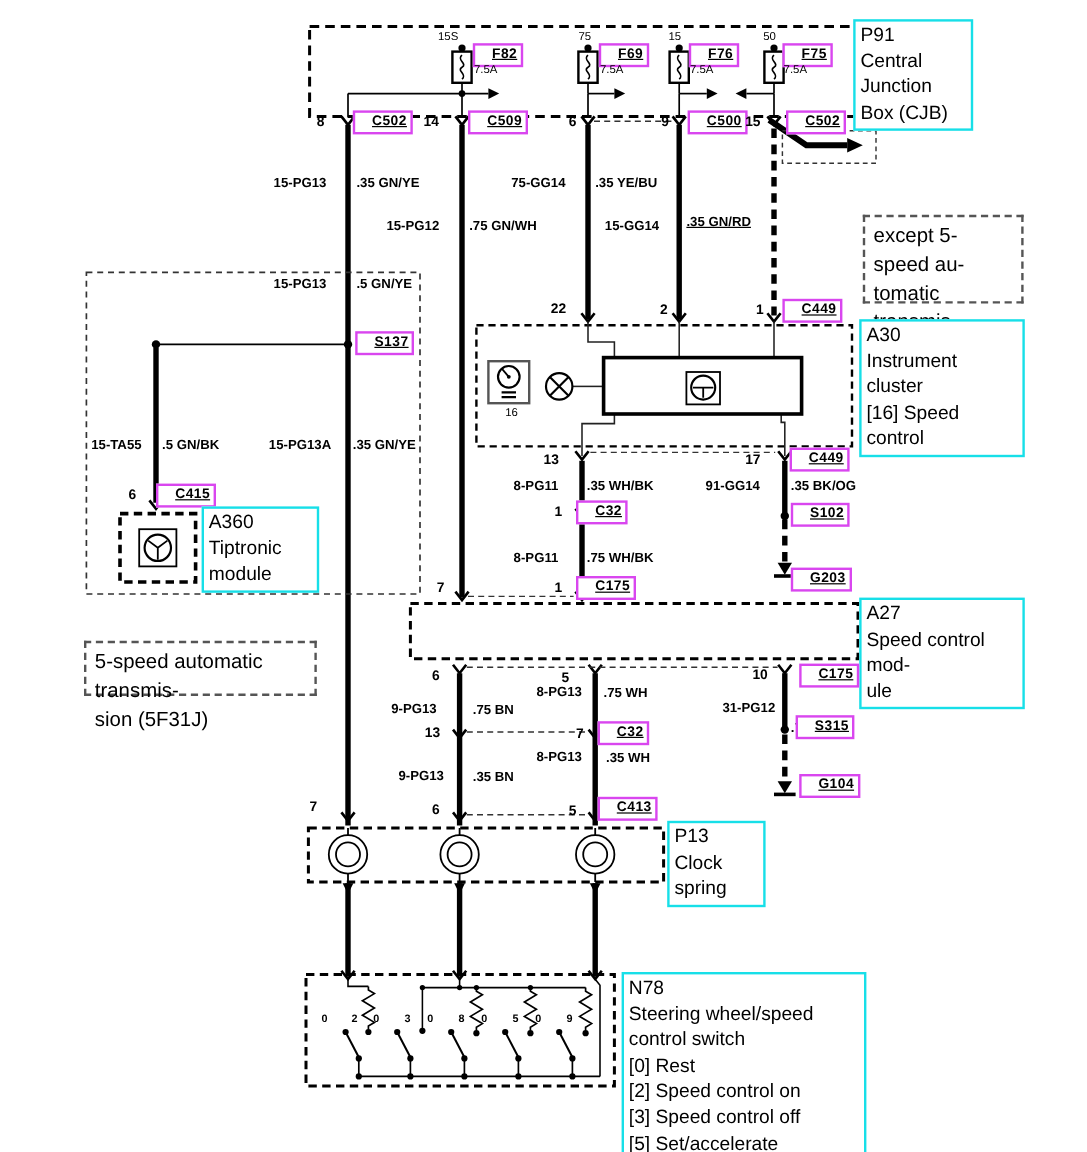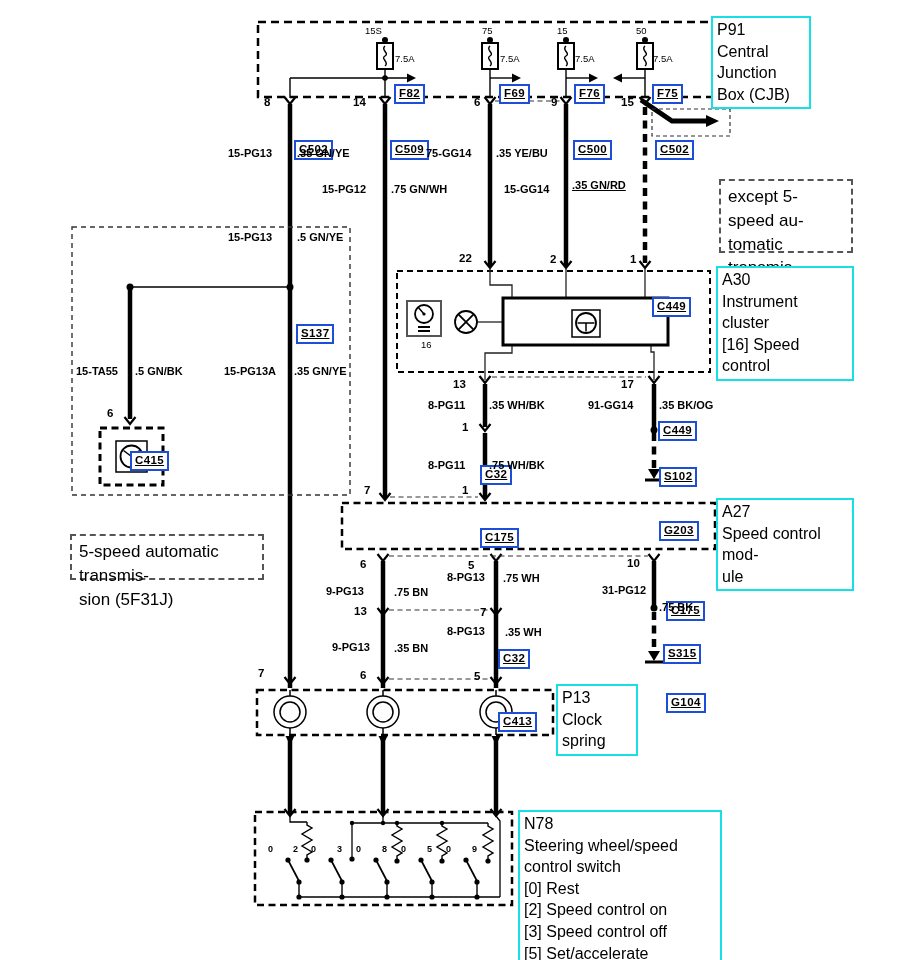--- a/index.html
+++ b/index.html
@@ -2,22 +2,22 @@
 <html><head>
 <meta charset="utf-8">
 <style>
   html,body{margin:0;padding:0;background:#fff;}
   #stage{position:relative;width:906px;height:960px;background:#fff;overflow:hidden;
          font-family:"Liberation Sans",sans-serif;}
   #wiring{position:absolute;left:0;top:0;}
   #labels{position:absolute;left:0;top:0;width:906px;height:960px;}
   .lbl{position:absolute;color:#000;white-space:pre-line;line-height:1.28;}
   .comp{border:2px solid #17dfe8;background:#fff;font-size:16px;padding:1px 4px 2px;line-height:1.35;}
-  .conn{border:2px solid #1d4ed8;background:#fff;font-size:11.5px;font-weight:bold;
-        text-decoration:underline;padding:0 3px 1px 3px;letter-spacing:.4px;white-space:nowrap;margin-top:48px;}
+  .conn{border:2px solid #d946ef;background:#fff;font-size:11.5px;font-weight:bold;
+        text-decoration:underline;padding:0 3px 1px 14px;letter-spacing:.4px;white-space:nowrap;}
   .wire{font-size:11px;font-weight:bold;white-space:nowrap;}
   .pin{font-size:11.5px;font-weight:bold;white-space:nowrap;}
   .small{font-size:9.5px;white-space:nowrap;}
   .sw{font-size:9px;font-weight:bold;white-space:nowrap;}
   .note{border:2px dashed #555;background:#fff0;font-size:17px;padding:4px 7px;line-height:1.4;margin-top:29px;}
 </style>
 </head>
 <body>
 
 <div id="stage">
@@ -281,20 +281,22 @@
       <div class="lbl wire" style="left: 572px; top: 178px; text-decoration: underline;">.35 GN/RD</div>
       <div class="lbl wire" style="left: 228px; top: 230px;">15-PG13</div>
       <div class="lbl wire" style="left: 297px; top: 230px;">.5 GN/YE</div>
       <div class="lbl conn" style="left: 296px; top: 276px;">S137</div>
       <div class="lbl wire" style="left: 76px; top: 364px;">15-TA55</div>
       <div class="lbl wire" style="left: 135px; top: 364px;">.5 GN/BK</div>
       <div class="lbl wire" style="left: 224px; top: 364px;">15-PG13A</div>
       <div class="lbl wire" style="left: 294px; top: 364px;">.35 GN/YE</div>
       <div class="lbl pin" style="left: 107px; top: 406px;">6</div>
       <div class="lbl conn" style="left: 130px; top: 403px;">C415</div>
+      <div class="lbl comp" style="left: 168px; top: 422px; width: 86px;">A360
+Tiptronic module</div>
       <div class="lbl note" style="left: 70px; top: 505px; width: 176px; height: 34px;">5-speed automatic transmis-
 sion (5F31J)</div>
       <div class="lbl pin" style="left: 459px; top: 251px;">22</div>
       <div class="lbl pin" style="left: 550px; top: 252px;">2</div>
       <div class="lbl pin" style="left: 630px; top: 252px;">1</div>
       <div class="lbl conn" style="left: 652px; top: 249px;">C449</div>
       <div class="lbl comp" style="left: 716px; top: 266px; width: 126px;">A30
 Instrument cluster
 [16] Speed control</div>
       <div class="lbl small" style="left: 421px; top: 339px;">16</div>

